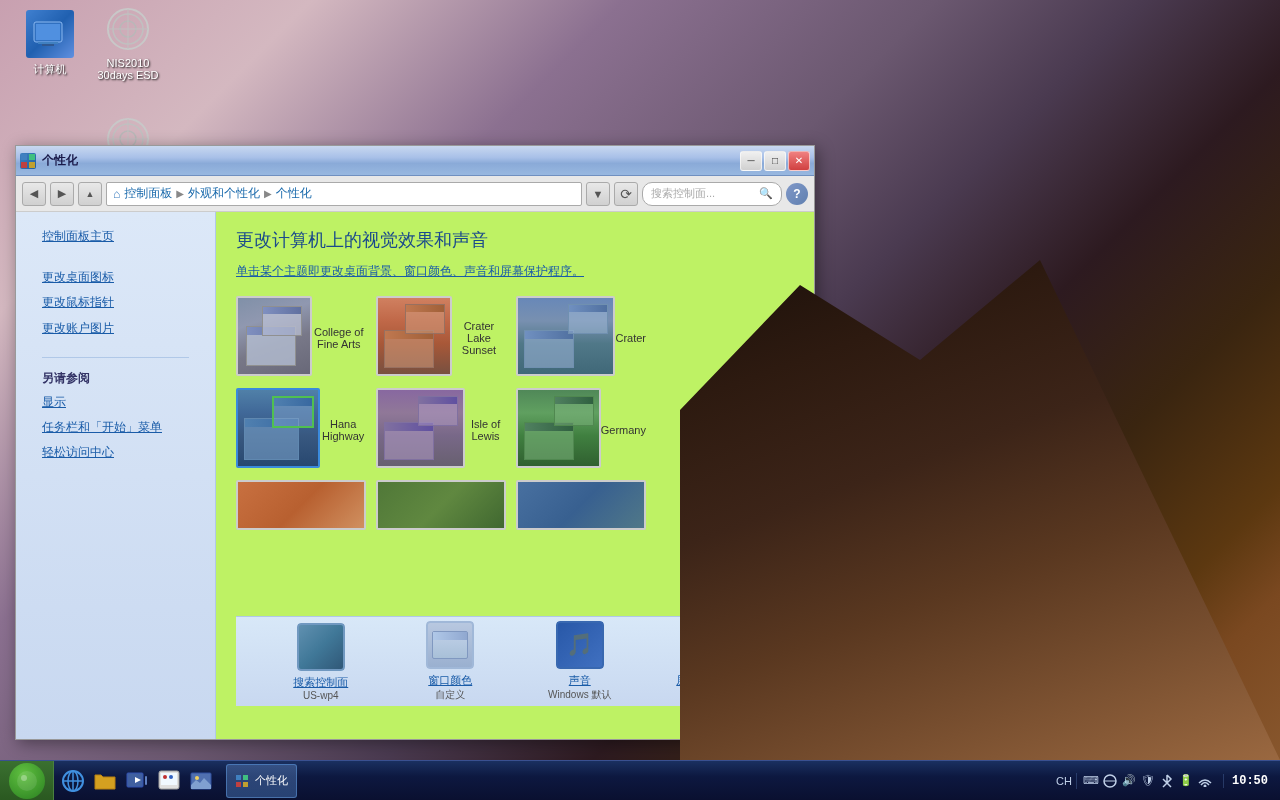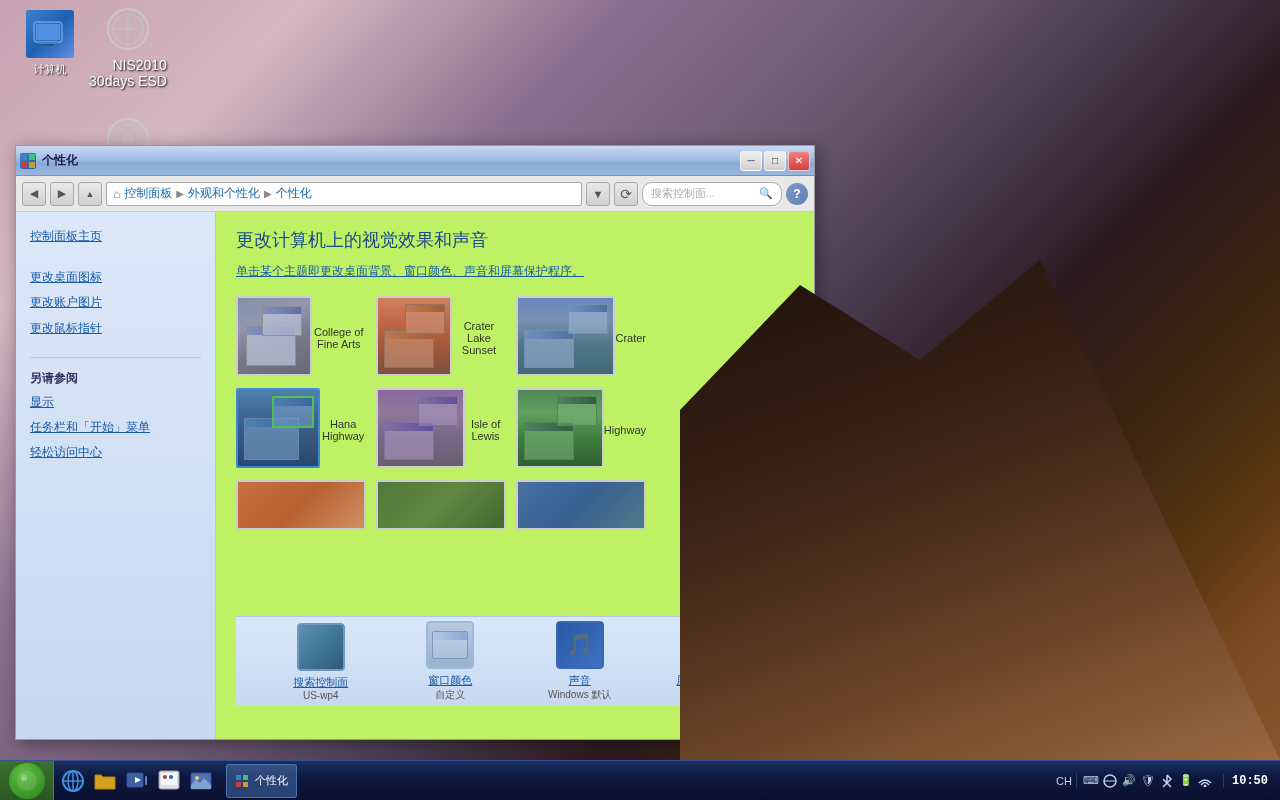--- a/index.html
+++ b/index.html
@@ -209,21 +209,21 @@
     .content-area {
       display: flex;
       height: calc(100% - 66px);
     }
 
     
     .sidebar {
       width: 200px;
       background: linear-gradient(180deg, #dce8f8 0%, #c8d8f0 100%);
       border-right: 1px solid #b0c8e8;
-      padding: 12px 0;
+      padding: 12px 12px;
       overflow-y: auto;
     }
 
     .sidebar-section {
       margin-bottom: 16px;
     }
 
     .sidebar-link {
       display: block;
       padding: 3px 14px;
@@ -476,21 +476,21 @@
   <div class="desktop-icon" style="top:5px; left:88px;">
     <div class="icon-img" style="background: transparent; display:flex; align-items:center; justify-content:center;">
       <svg width="44" height="44" viewBox="0 0 44 44">
         <circle cx="22" cy="22" r="20" fill="none" stroke="#c8c8c8" stroke-width="2"></circle>
         <circle cx="22" cy="22" r="15" fill="none" stroke="#c0c0c0" stroke-width="1.5"></circle>
         <circle cx="22" cy="22" r="8" fill="none" stroke="#b8b8b8" stroke-width="1.5"></circle>
         <line x1="2" y1="22" x2="42" y2="22" stroke="#c0c0c0" stroke-width="1"></line>
         <line x1="22" y1="2" x2="22" y2="42" stroke="#c0c0c0" stroke-width="1"></line>
       </svg>
     </div>
-    <span style="font-size:14px; color:white; text-shadow:1px 1px 2px #000; text-align:right;">NIS2010<br>30days ESD</span>
+    <span style="font-size:11px; color:white; text-shadow:1px 1px 2px #000; text-align:center;">NIS2010<br>30days ESD</span>
   </div>
 
   <div class="desktop-icon" style="top:115px; left:88px;">
     <div class="icon-img" style="display:flex; align-items:center; justify-content:center;">
       <svg width="44" height="44" viewBox="0 0 44 44">
         <circle cx="22" cy="22" r="20" fill="none" stroke="#c8c8c8" stroke-width="2"></circle>
         <circle cx="22" cy="22" r="15" fill="none" stroke="#c0c0c0" stroke-width="1.5"></circle>
         <circle cx="22" cy="22" r="8" fill="none" stroke="#b8b8b8" stroke-width="1.5"></circle>
         <line x1="2" y1="22" x2="42" y2="22" stroke="#c0c0c0" stroke-width="1"></line>
         <line x1="22" y1="2" x2="22" y2="42" stroke="#c0c0c0" stroke-width="1"></line>
@@ -562,22 +562,22 @@
     </div>
 
     <div class="content-area">
 
       <div class="sidebar">
         <div class="sidebar-section">
           <a class="sidebar-link">控制面板主页</a>
         </div>
         <div class="sidebar-section">
           <a class="sidebar-link">更改桌面图标</a>
+          <a class="sidebar-link">更改鼠标指针</a>
           <a class="sidebar-link">更改账户图片</a>
-          <a class="sidebar-link">更改鼠标指针</a>
         </div>
         <div style="height: 1px; background:#b0c8e8; margin: 4px 14px;"></div>
         <div class="sidebar-section">
           <div class="sidebar-section-title">另请参阅</div>
           <a class="sidebar-link">显示</a>
           <a class="sidebar-link">任务栏和「开始」菜单</a>
           <a class="sidebar-link">轻松访问中心</a>
         </div>
       </div>
 
@@ -666,21 +666,21 @@
               <div class="theme-thumb">
                 <div class="thumb-inner" style="background: linear-gradient(180deg, #508858 0%, #60a060 30%, #408040 60%, #306030 100%);">
                   <div style="position:absolute; bottom:6px; left:6px; width:50px; height:38px; background:rgba(120,175,120,0.6); border:1px solid #508850;">
                     <div style="height:8px; background:linear-gradient(90deg,#508060,#306040);"></div>
                   </div>
                   <div style="position:absolute; top:6px; right:5px; width:40px; height:30px; background:rgba(125,180,125,0.5); border:1px solid #508850;">
                     <div style="height:7px; background:linear-gradient(90deg,#508060,#306040);"></div>
                   </div>
                 </div>
               </div>
-              <span class="theme-name">Highway</span>
+              <span class="theme-name">Germany</span>
             </div>
 
             <div class="theme-item">
               <div class="theme-thumb" style="height:50px;">
                 <div class="thumb-inner" style="background: linear-gradient(135deg, #c87040 0%, #b86030 50%, #d09060 100%);"></div>
               </div>
             </div>
 
             <div class="theme-item">
               <div class="theme-thumb" style="height:50px;">

